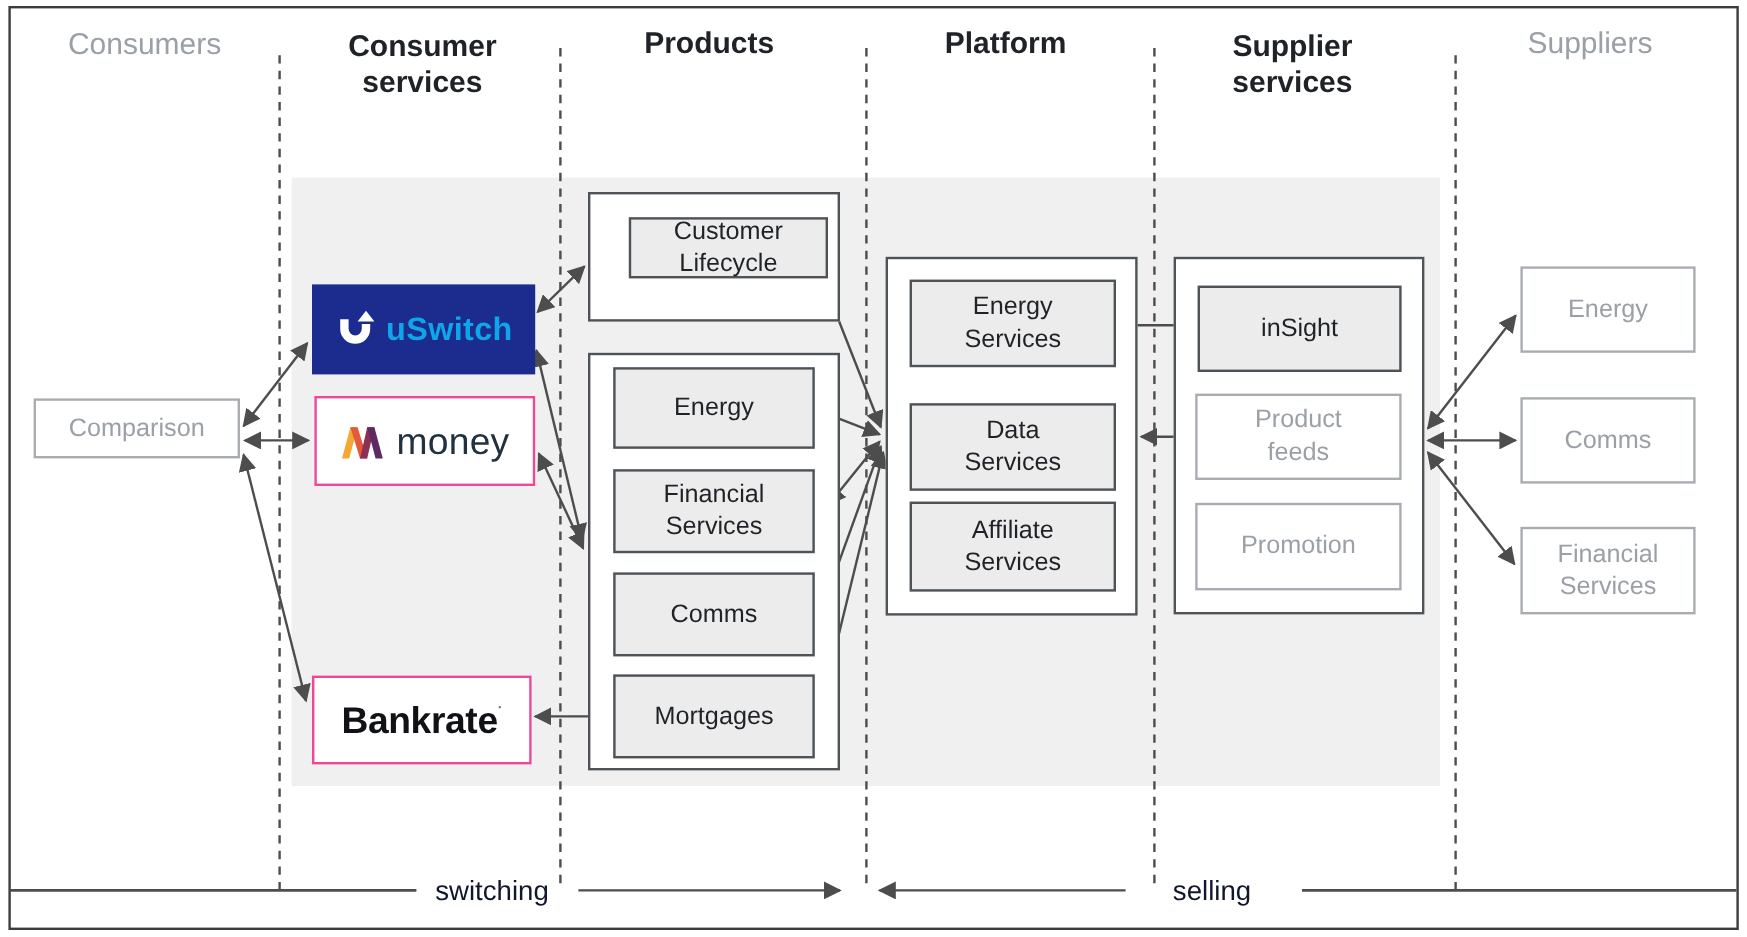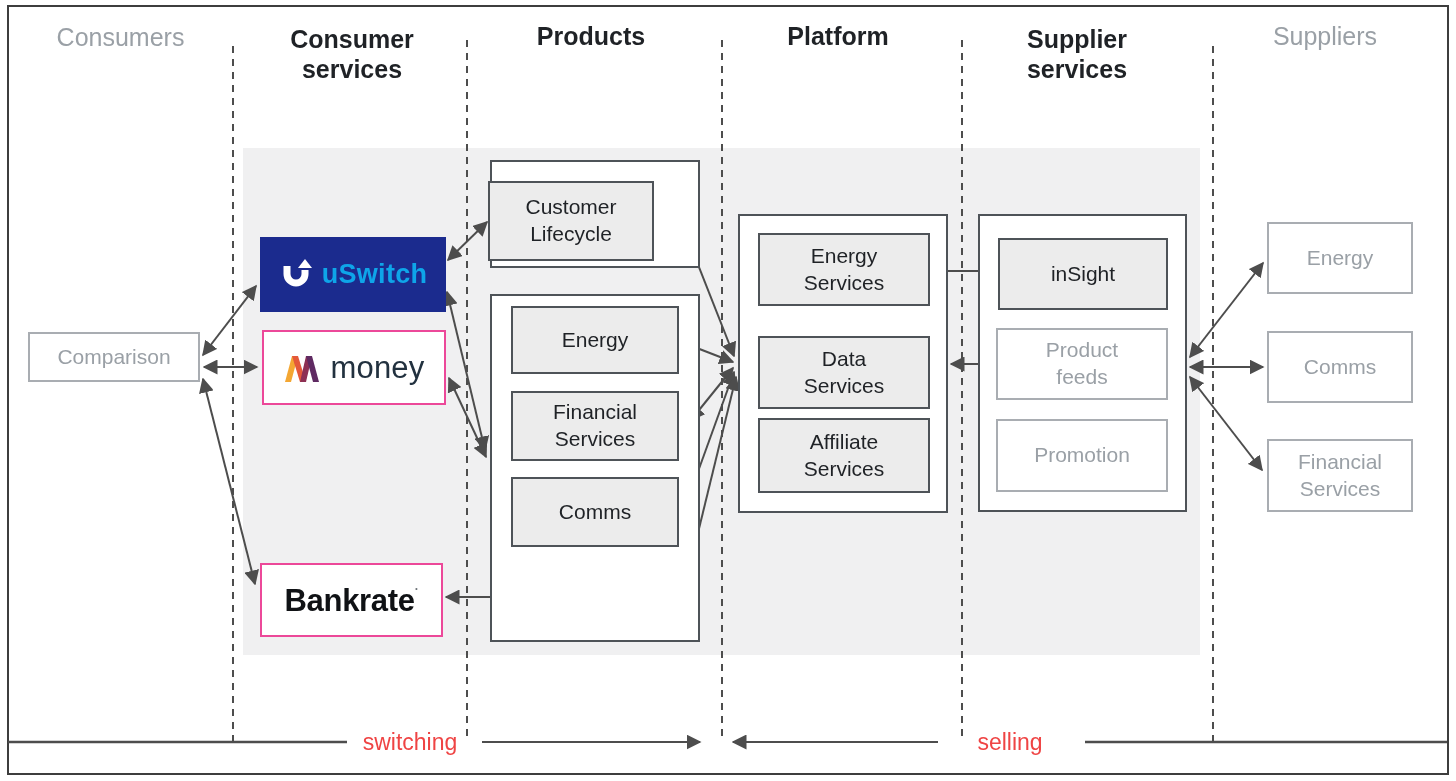--- a/index.html
+++ b/index.html
@@ -32,21 +32,21 @@
   .bx.fill{background:var(--box-fill)}
   .bx.gray{border-color:#a9adb2;color:var(--muted)}
   .bx.group{background:#fff}
   .brand{position:absolute;display:flex;align-items:center;justify-content:center;gap:9px;background:#fff;border:2px solid #ec4899}
   .brand.uswitch{background:var(--uswitch-blue);border:none}
   .uswitch-text{color:#0ea5e9;font-size:27px;font-weight:bold;letter-spacing:.3px}
   .money-text{color:var(--money-dark);font-size:31px;font-weight:500;letter-spacing:.2px}
   .bankrate-text{color:#101215;font-size:31px;font-weight:bold;letter-spacing:-.3px}
   .bankrate-mark{font-size:12px;color:#6d7378;vertical-align:18px}
   .m1{fill:var(--money-c1)} .m2{fill:var(--money-c2)} .m3{fill:var(--money-c3)} .m4{fill:var(--money-c4)}
-  .flow-label{position:absolute;text-align:center;font-size:23px;color:#ef4444}
+  .flow-label{position:absolute;text-align:center;font-size:23px;color:#0f172a}
 </style>
 </head>
 <body>
 
 <div class="stage">
   <div class="frame"></div>
   <div class="panel"></div>
 
   <svg class="layer" viewBox="0 0 1456 781">
     <defs>
@@ -116,35 +116,38 @@
       <polygon class="m4" points="22,4 28,4 35,30 29,30"></polygon>
     </svg>
     <span class="money-text">money</span>
   </div>
 
   <div class="brand" style="left:260px;top:563px;width:183px;height:74px">
     <span class="bankrate-text"><span>Bankrate</span><span class="bankrate-mark">·</span></span>
   </div>
 
   <div class="bx group" style="left:490px;top:160px;width:210px;height:108px"></div>
-  <div class="bx fill" style="left:488px;top:181px;width:166px;height:80px">
+  <div class="bx fill" style="left:524px;top:181px;width:166px;height:51px">
     <span>Customer
 Lifecycle</span>
   </div>
 
   <div class="bx group" style="left:490px;top:294px;width:210px;height:348px"></div>
   <div class="bx fill" style="left:511px;top:306px;width:168px;height:68px">
     <span>Energy</span>
   </div>
   <div class="bx fill" style="left:511px;top:391px;width:168px;height:70px">
     <span>Financial
 Services</span>
   </div>
   <div class="bx fill" style="left:511px;top:477px;width:168px;height:70px">
     <span>Comms</span>
+  </div>
+  <div class="bx fill" style="left:511px;top:562px;width:168px;height:70px">
+    <span>Mortgages</span>
   </div>
 
   <div class="bx group" style="left:738px;top:214px;width:210px;height:299px"></div>
   <div class="bx fill" style="left:758px;top:233px;width:172px;height:73px">
     <span>Energy
 Services</span>
   </div>
   <div class="bx fill" style="left:758px;top:336px;width:172px;height:73px">
     <span>Data
 Services</span>

